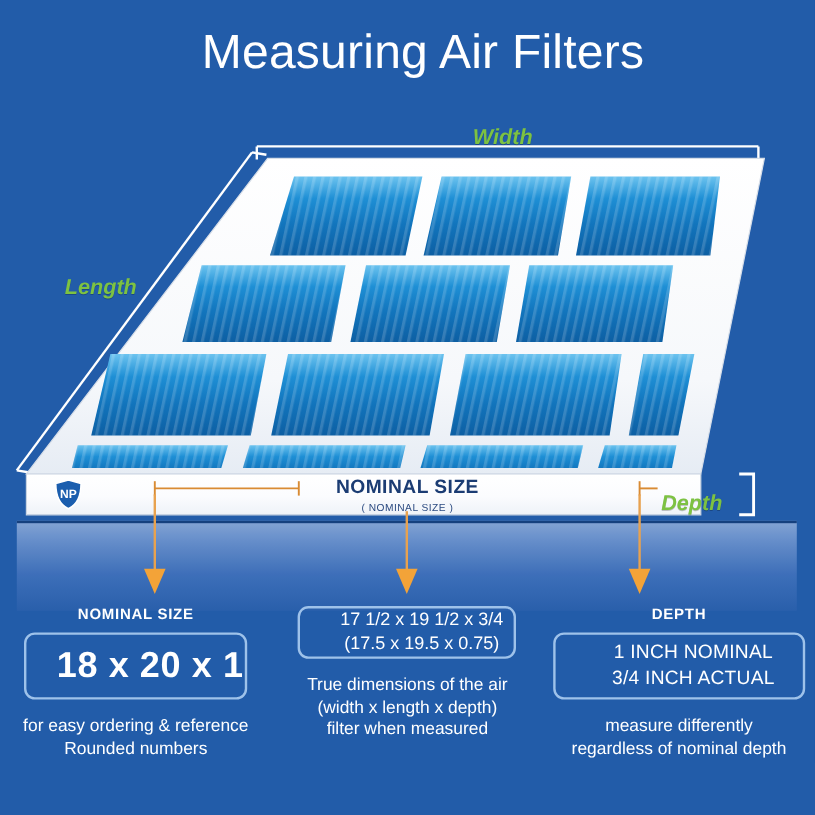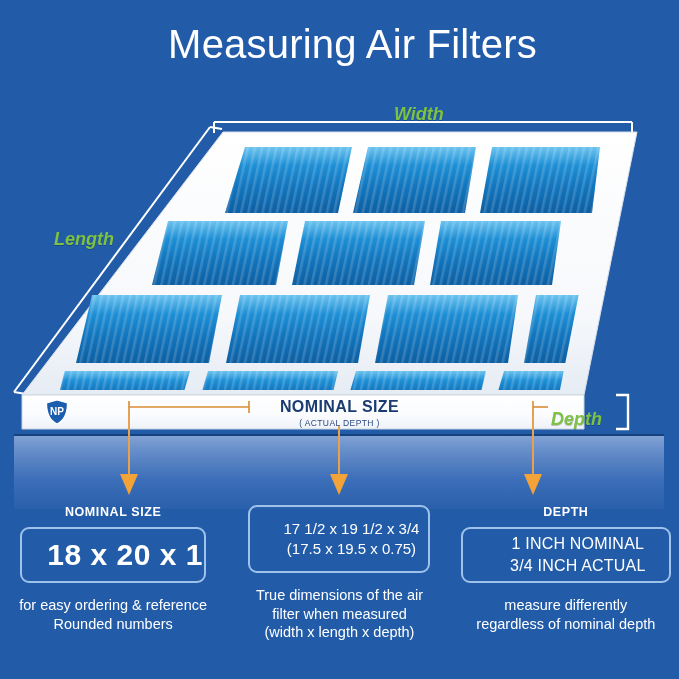--- a/index.html
+++ b/index.html
@@ -135,21 +135,21 @@
   }
   .box-nominal {
     width: 186px;
     height: 56px;
     font-size: 30px;
     font-weight: bold;
     letter-spacing: 0.5px;
   }
   .box-actual {
     width: 182px;
-    height: 68px;
+    height: 44px;
     font-size: 15px;
     line-height: 1.35;
   }
   .box-depth {
     width: 210px;
     height: 56px;
     font-size: 16px;
     line-height: 1.35;
     letter-spacing: 0.2px;
   }
@@ -261,21 +261,21 @@
       <g stroke="#d98b33" stroke-width="1.6" fill="none">
         <path d="M533,312 L548,312"></path>
         <path d="M533,306 L533,318"></path>
       </g>
     </svg>
   </div>
 
   <div class="under-glow"></div>
 
   <div class="band-text band-nominal">NOMINAL SIZE</div>
-  <div class="band-text band-actual">( ACTUAL DEPTH )</div>
+  <div class="band-text band-actual">( NOMINAL SIZE )</div>
 
   <svg class="np-logo" viewBox="0 0 48 52">
     <path d="M24 2 L45 8 C45 30 37 44 24 50 C11 44 3 30 3 8 Z" fill="#1b5eae" stroke="#ffffff" stroke-width="2.5"></path>
     <text x="24" y="32" text-anchor="middle" font-family="Liberation Sans, sans-serif" font-size="20" font-weight="bold" fill="#ffffff">NP</text>
   </svg>
 
   <div class="dim-label dim-width">Width</div>
   <div class="dim-label dim-length">Length</div>
   <div class="dim-label dim-depth">Depth</div>
 
@@ -303,22 +303,22 @@
       </div>
     </div>
 
     <div class="col">
       <div class="value-box box-actual">
         <span class="cap-line">17 1/2 x 19 1/2 x 3/4</span>
         <span class="cap-line">(17.5 x 19.5 x 0.75)</span>
       </div>
       <div class="col-caption">
         <span class="cap-line">True dimensions of the air</span>
+        <span class="cap-line">(width x length x depth)</span>
         <span class="cap-line">filter when measured</span>
-        <span class="cap-line">(width x length x depth)</span>
       </div>
     </div>
 
     <div class="col">
       <div class="col-head">DEPTH</div>
       <div class="value-box box-depth">
         <span class="cap-line">1 INCH NOMINAL</span>
         <span class="cap-line">3/4 INCH ACTUAL</span>
       </div>
       <div class="col-caption">

